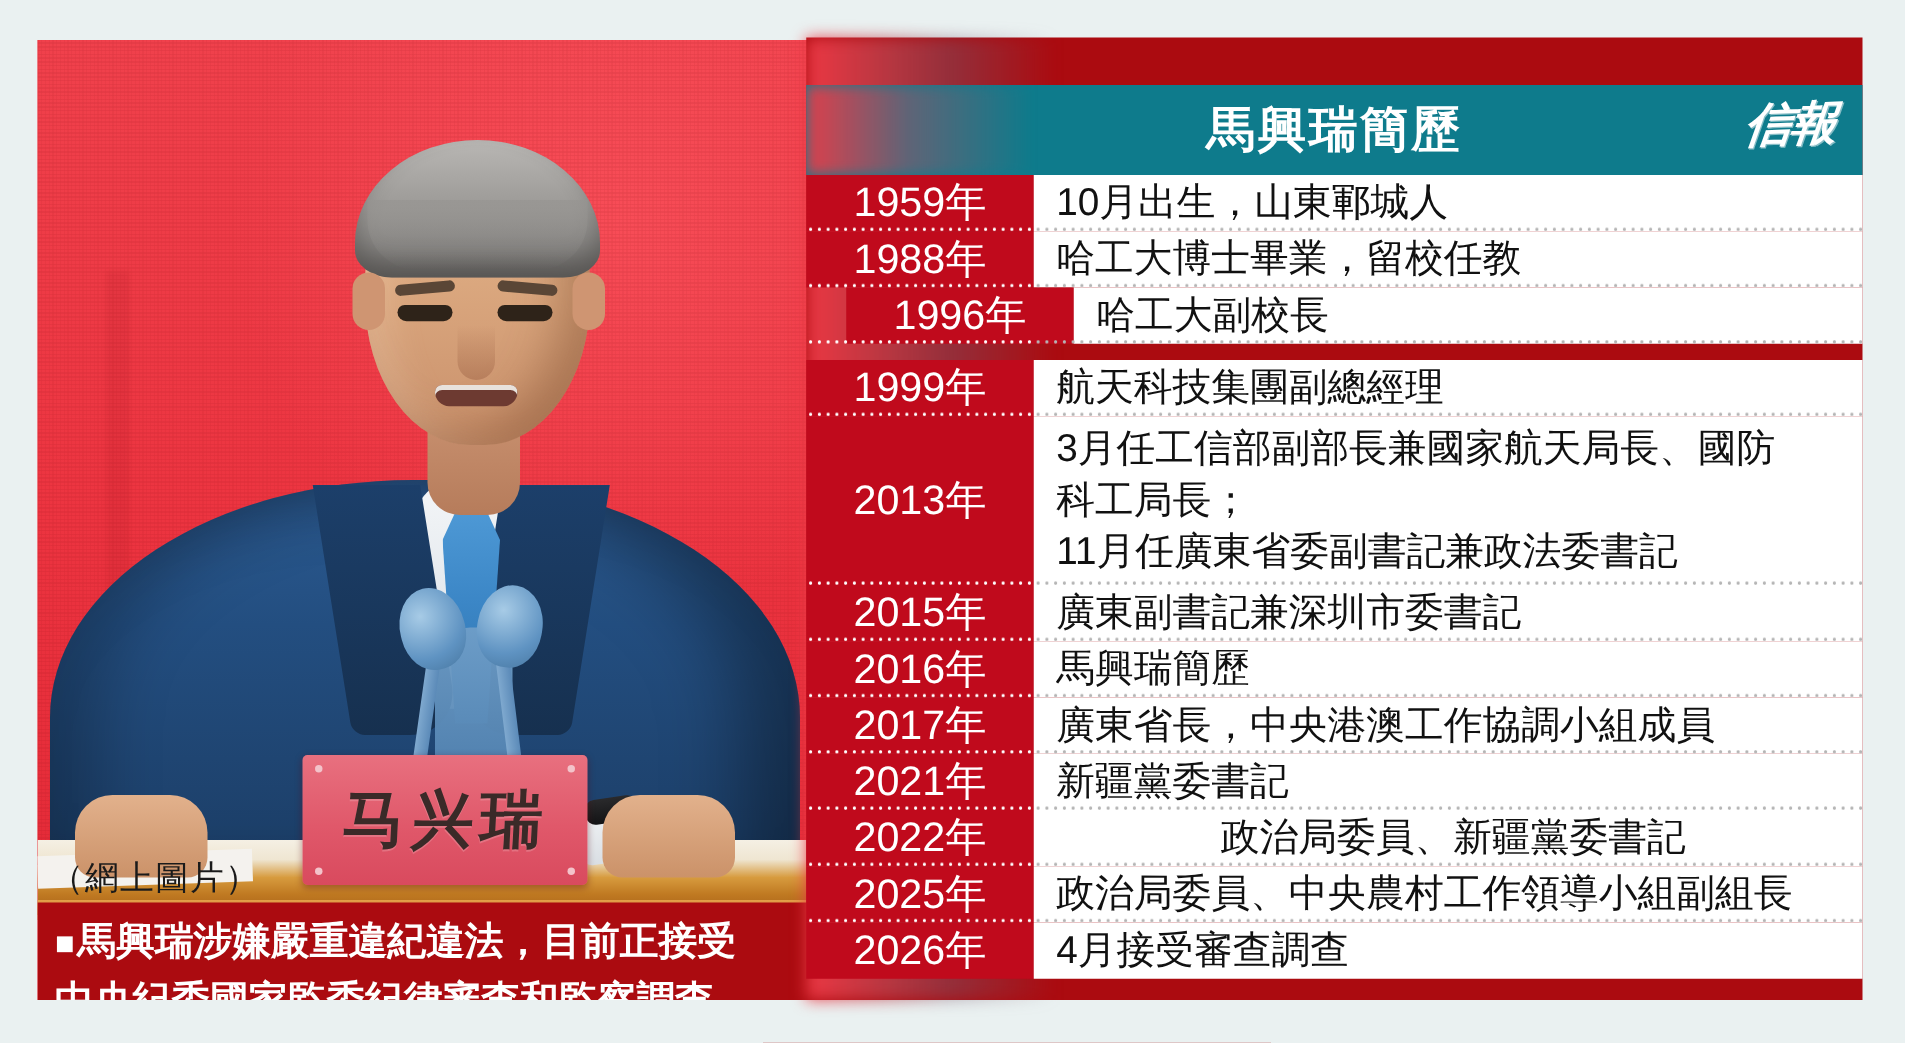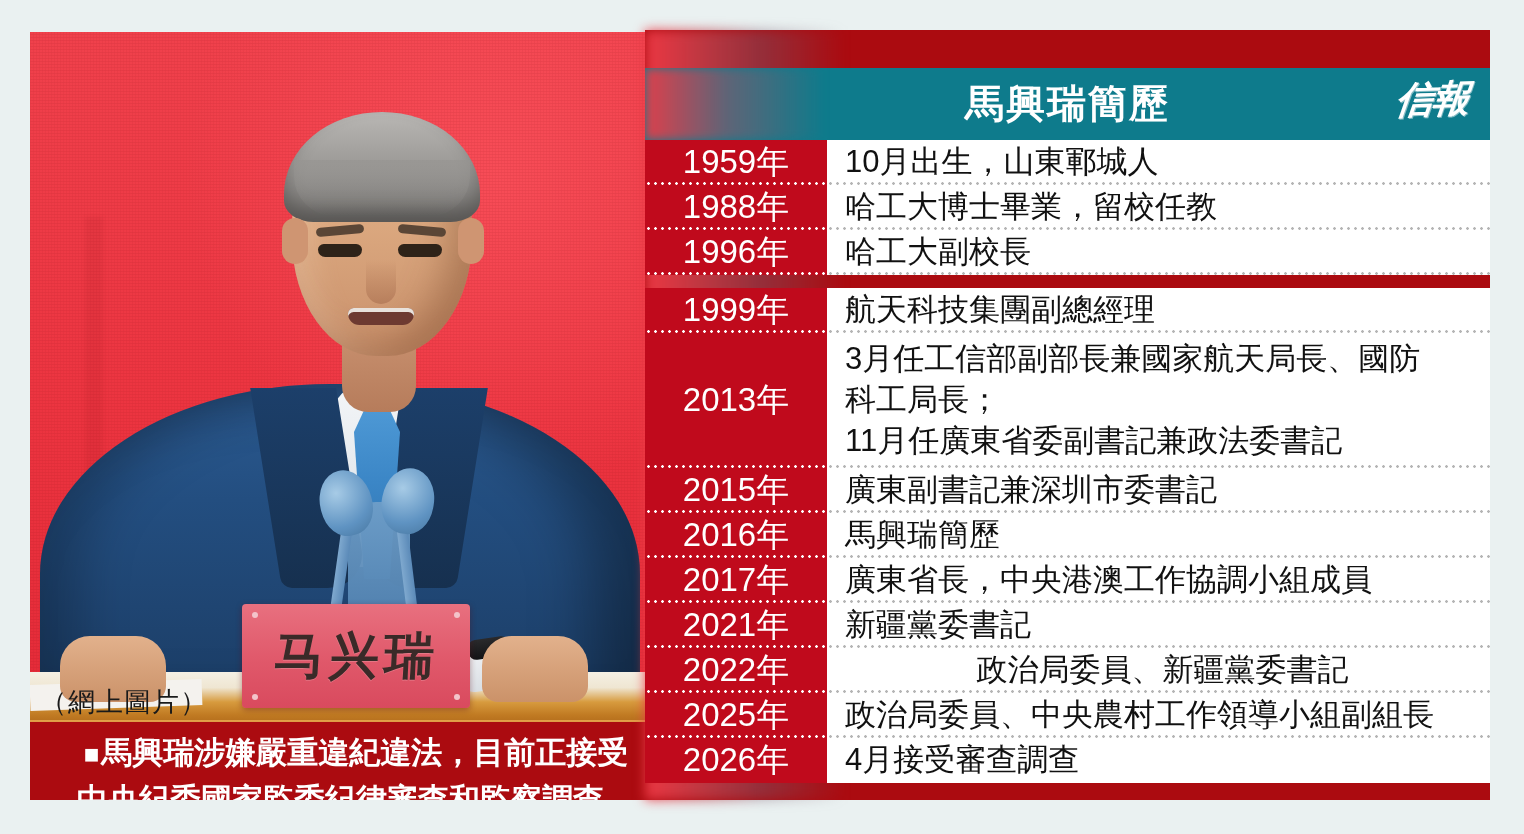--- a/index.html
+++ b/index.html
@@ -361,21 +361,20 @@
   
   .caption-band {
     position: absolute;
     left: 0;
     top: 690px;
     width: 650px;
     height: 110px;
     background: #ab0b10;
     padding: 8px 12px 0 14px;
     box-sizing: border-box;
-    text-align: center;
   }
   .caption-line {
     color: #ffffff;
     font-size: 31px;
     line-height: 45px;
     font-weight: 700;
     letter-spacing: 0px;
     white-space: nowrap;
   }
   .caption-bullet { font-size: 26px; margin-right: 2px; }
@@ -588,21 +587,21 @@
           <div class="desc-sep"></div>
         </div>
         <div class="bio-row" style="height: 45px;">
           <div class="year-cell">1988年</div>
           <div class="desc-cell">
             <div class="desc-line">哈工大博士畢業，留校任教</div>
           </div>
           <div class="year-sep"></div>
           <div class="desc-sep"></div>
         </div>
-        <div class="bio-row" style="height: 45px;">
+        <div class="bio-row" style="height: 45px; padding-left: 32px;">
           <div class="year-cell">1996年</div>
           <div class="desc-cell">
             <div class="desc-line">哈工大副校長</div>
           </div>
           <div class="year-sep"></div>
           <div class="desc-sep"></div>
         </div>
         <div class="bio-row" style="height: 45px; margin-top: 13px;">
           <div class="year-cell">1999年</div>
           <div class="desc-cell">

